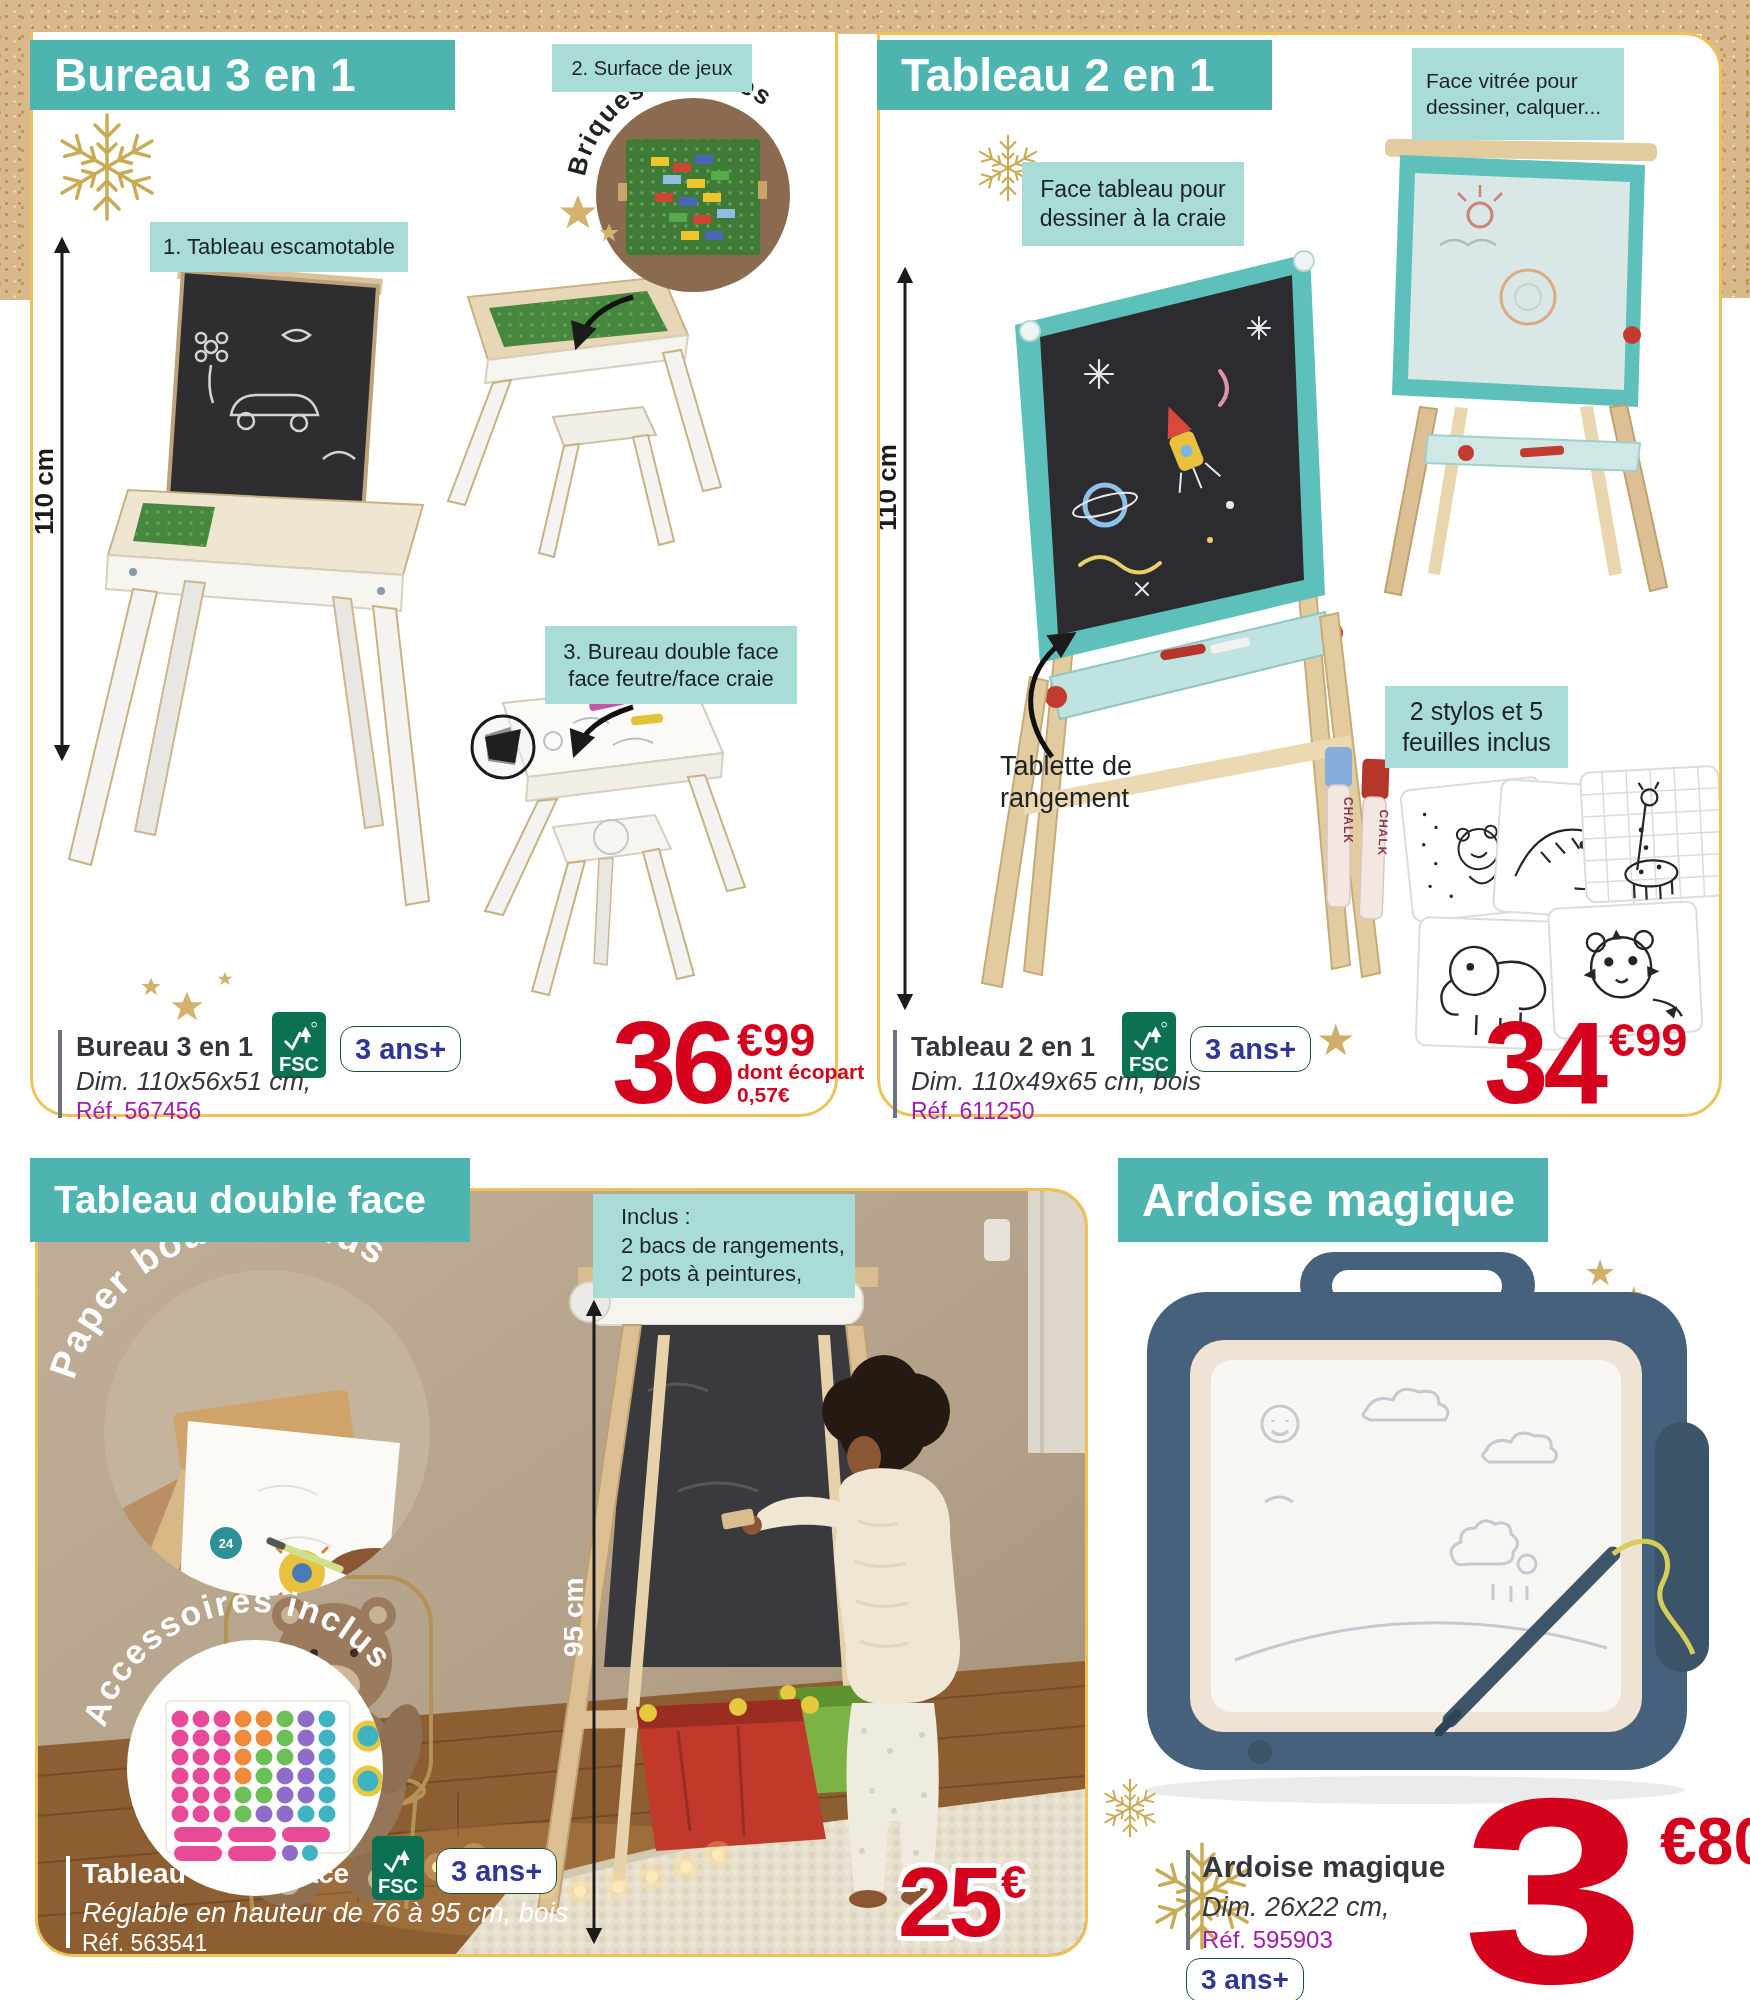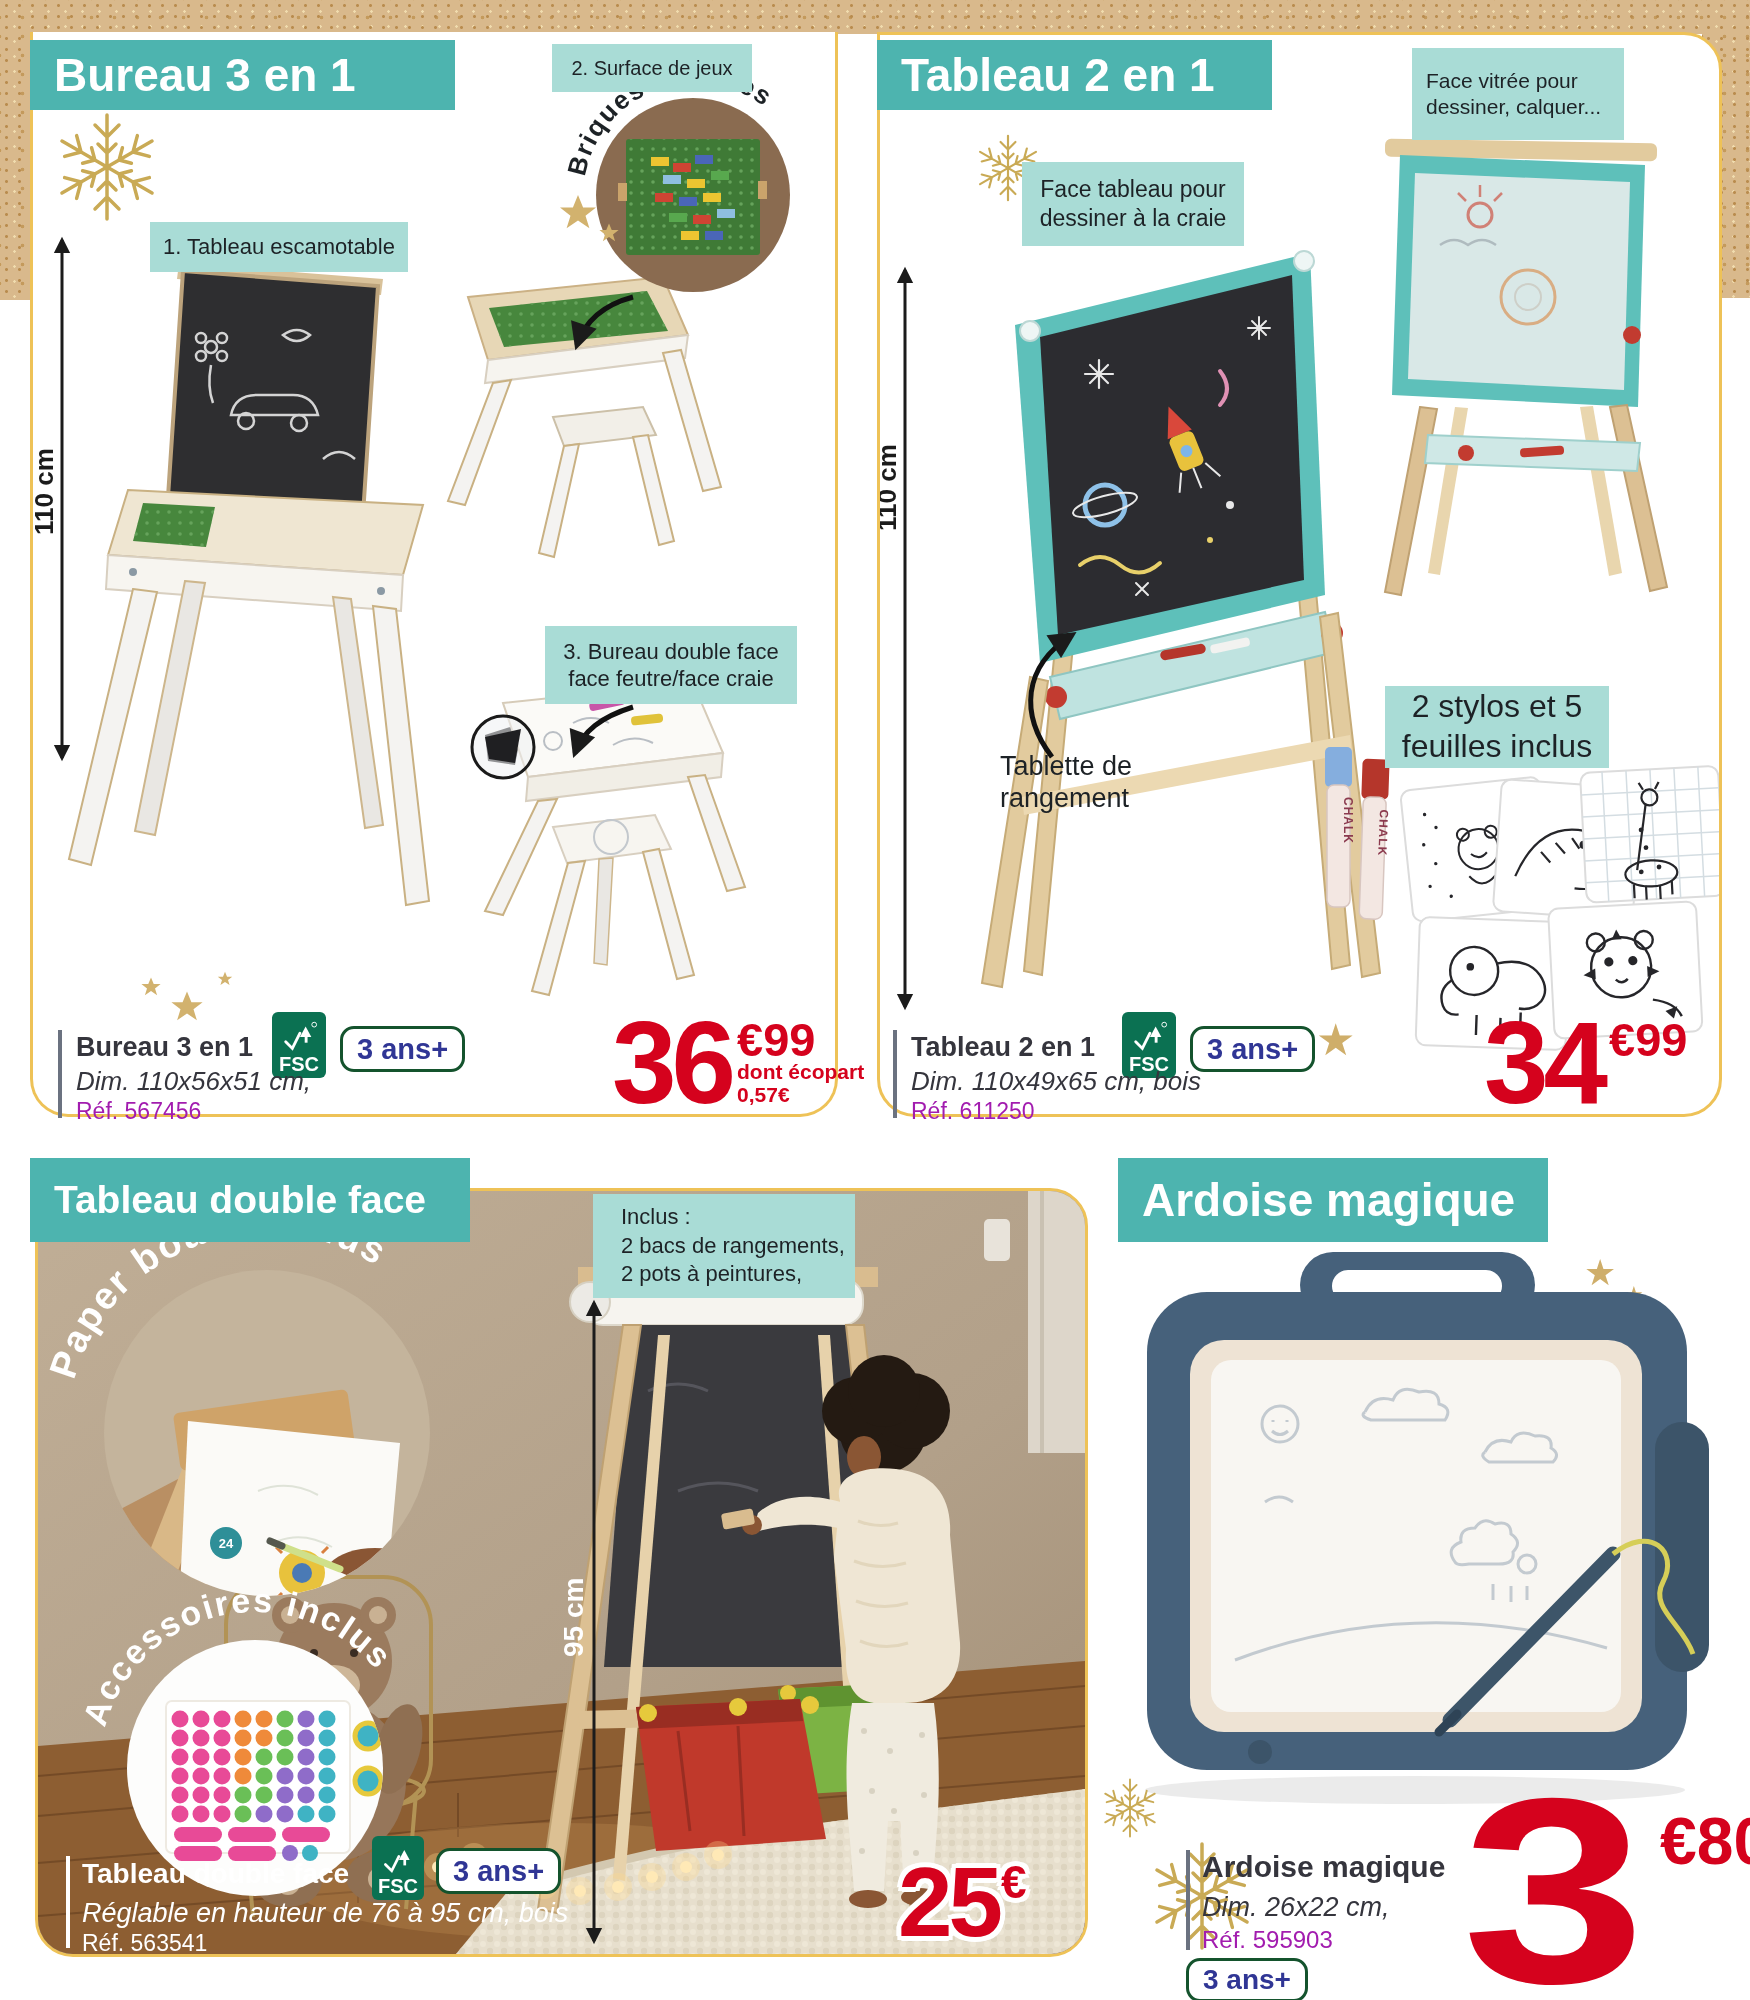--- a/index.html
+++ b/index.html
@@ -12,21 +12,21 @@
                          radial-gradient(circle,#f0dcae 1px,transparent 1.5px),
                          radial-gradient(circle,#c49a5c 1.6px,transparent 2.1px);
         background-size:13px 11px,17px 15px,23px 19px;
         background-position:0 0,6px 4px,11px 8px;}
   .panel{border:3px solid #eec257;background:#fff;box-sizing:border-box;}
   .hdr{background:#4db4af;color:#fff;font-weight:bold;display:flex;align-items:center;
        padding:0 24px;box-sizing:border-box;}
   .callout{background:#a9dcd6;color:#1d2226;text-align:center;display:flex;flex-direction:column;
            justify-content:center;line-height:1.24;box-sizing:border-box;}
   .price{color:#d5021d;font-weight:bold;}
-  .badge{background:#fff;border:3px solid #14532d;border-radius:14px;color:#303695;font-weight:bold;
+  .badge{background:#fff;border:1px solid #14532d;border-radius:14px;color:#303695;font-weight:bold;
          display:inline-flex;align-items:center;justify-content:center;padding:2px 14px;box-sizing:border-box;}
   .fsc-box{background:#0b7152;color:#fff;border-radius:6px;display:flex;flex-direction:column;
            align-items:center;justify-content:flex-end;padding-bottom:4px;box-sizing:border-box;}
   .fsc-label{font-weight:bold;font-size:20px;line-height:1;}
   .info-name{font-weight:bold;color:#35353d;}
   .info-dim{font-style:italic;color:#35353d;}
   .info-ref{color:#a21caf;}
   .white{color:#ffffff !important;}
   .goldstar{color:#cfae6a;}
   .outline25{text-shadow:-4px -4px 0 #fff,4px -4px 0 #fff,-4px 4px 0 #fff,4px 4px 0 #fff,
@@ -364,21 +364,21 @@
     <span>dessiner, calquer...</span>
   </div>
   <div class="callout abs" style="left:1022px;top:162px;width:222px;height:84px;font-size:23px;">
     <span>Face tableau pour</span>
     <span>dessiner à la craie</span>
   </div>
   <div class="abs" style="left:1000px;top:750px;font-size:27px;color:#1d2226;line-height:1.2;">
     <div>Tablette de</div>
     <div>rangement</div>
   </div>
-  <div class="callout abs" style="left:1385px;top:686px;width:224px;height:82px;font-size:32px;">
+  <div class="callout abs" style="left:1385px;top:686px;width:183px;height:82px;font-size:25px;">
     <span>2 stylos et 5</span>
     <span>feuilles inclus</span>
   </div>
 
   <div class="abs" style="left:58px;top:1030px;width:4px;height:88px;background:#6b7280;"></div>
   <div class="abs info-name" style="left:76px;top:1032px;font-size:27px;">Bureau 3 en 1</div>
   <div class="abs fsc-box" style="left:272px;top:1012px;width:54px;height:66px;">
     <svg width="38" height="34" viewBox="0 0 40 34">
       <path d="M6,22 L13,29 L21,13" stroke="#fff" stroke-width="3" fill="none" stroke-linecap="round"></path>
       <path d="M27,6 L33,17 H21 Z" fill="#fff"></path>

